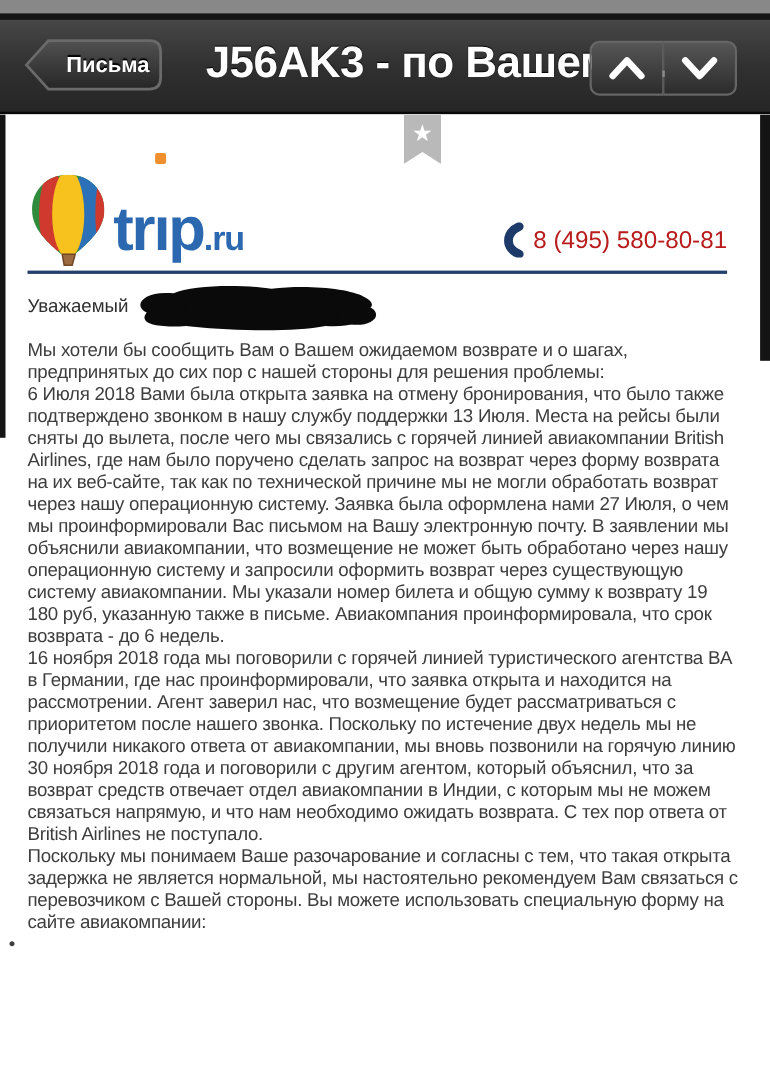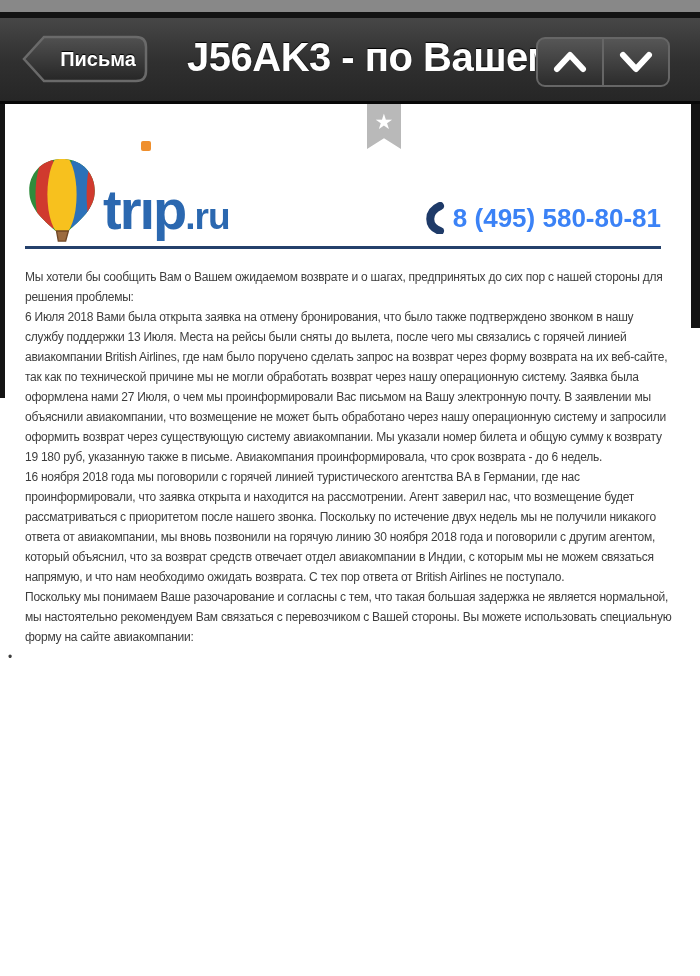--- a/index.html
+++ b/index.html
@@ -28,29 +28,29 @@
   .edge-right{position:absolute;top:0;right:0;width:9px;height:224px;background:#141414;}
   .ribbon{position:absolute;top:0;left:367px;width:34px;height:45px;background:#b9b9b9;
     clip-path:polygon(0 0,100% 0,100% 100%,50% 76%,0 100%);text-align:center;}
   .ribbon .star{color:#fff;font-size:21px;line-height:36px;}
 
   .header-row{display:flex;justify-content:space-between;align-items:flex-end;padding:54px 39px 0 25px;}
   .logo{display:flex;align-items:flex-end;background:none;border:none;padding:0;cursor:pointer;}
   .logo-word{font-size:56px;line-height:50px;font-weight:bold;color:#2b68b0;letter-spacing:-2px;margin-left:4px;}
   .logo-i{position:relative;}
   .logo-i::after{content:"";position:absolute;left:2px;top:-37px;width:10px;height:10px;border-radius:2px;background:#ef8f2d;}
-  .logo-tld{font-size:37px;font-weight:bold;color:#2b68b0;letter-spacing:-1px;}
+  .logo-tld{font-size:31px;font-weight:bold;color:#2b68b0;letter-spacing:-1px;}
   .phone{display:flex;align-items:center;gap:8px;margin-bottom:8px;background:none;border:none;padding:0;cursor:pointer;}
-  .phone-number{font-size:26px;font-weight:bold;color:#3b82f6;white-space:nowrap;}
+  .phone-number{font-size:22px;font-weight:normal;color:#b91c1c;white-space:nowrap;}
   .rule{margin:4px 39px 0 25px;height:3px;background:#24406b;border:none;}
 
   .greeting{position:relative;margin:20px 39px 0 25px;height:22px;font-size:17px;color:#2f2f2f;}
   .blob{position:absolute;left:92px;top:-13px;width:230px;height:50px;}
 
-  .body{margin:18px 28px 0 25px;font-size:12px;line-height:20px;letter-spacing:-0.25px;color:#3d3d3d;}
+  .body{margin:18px 28px 0 25px;font-size:17px;line-height:20px;letter-spacing:-0.25px;color:#3d3d3d;}
   .body p{margin:0;}
   .bullet-row{position:relative;}
   .bullet{position:absolute;left:-17px;top:0;}
   .url{color:#3d3d3d;text-decoration:none;cursor:pointer;}
 </style>
 </head>
 <body>
 
 <div class="screen">
 
@@ -112,27 +112,35 @@
       <div class="phone">
         <svg width="22" height="32" viewBox="0 0 22 32">
           <path d="M17 4 C4 10 4 24 17 29" fill="none" stroke="#1e3a68" stroke-width="8" stroke-linecap="round"></path>
         </svg>
         <span class="phone-number">8 (495) 580-80-81</span>
       </div>
     </div>
 
     <div class="rule"></div>
 
+    <div class="greeting">
+      <span>Уважаемый</span>
+      <svg class="blob" viewBox="0 0 225 46">
+        <path d="M16 26 C3 20 13 6 40 9 C57 1 103 1 127 5 C159 1 197 5 209 12 C222 18 217 26 199 24 C213 30 205 40 175 38 C145 44 85 42 51 38 C25 40 8 36 16 26 Z" fill="#0a0a0a"></path>
+        <ellipse cx="203" cy="28" rx="17" ry="9" fill="#0a0a0a"></ellipse>
+        <ellipse cx="120" cy="22" rx="70" ry="14" fill="#0a0a0a"></ellipse>
+      </svg>
+    </div>
 
     <div class="body">
       <div>
           <p class="para">Мы хотели бы сообщить Вам о Вашем ожидаемом возврате и о шагах, предпринятых до сих пор с нашей стороны для решения проблемы:</p>
           <p class="para">6 Июля 2018 Вами была открыта заявка на отмену бронирования, что было также подтверждено звонком в нашу службу поддержки 13 Июля. Места на рейсы были сняты до вылета, после чего мы связались с горячей линией авиакомпании British Airlines, где нам было поручено сделать запрос на возврат через форму возврата на их веб-сайте, так как по технической причине мы не могли обработать возврат через нашу операционную систему. Заявка была оформлена нами 27 Июля, о чем мы проинформировали Вас письмом на Вашу электронную почту. В заявлении мы объяснили авиакомпании, что возмещение не может быть обработано через нашу операционную систему и запросили оформить возврат через существующую систему авиакомпании. Мы указали номер билета и общую сумму к возврату 19 180 руб, указанную также в письме. Авиакомпания проинформировала, что срок возврата - до 6 недель.</p>
           <p class="para">16 ноября 2018 года мы поговорили с горячей линией туристического агентства BA в Германии, где нас проинформировали, что заявка открыта и находится на рассмотрении. Агент заверил нас, что возмещение будет рассматриваться с приоритетом после нашего звонка. Поскольку по истечение двух недель мы не получили никакого ответа от авиакомпании, мы вновь позвонили на горячую линию 30 ноября 2018 года и поговорили с другим агентом, который объяснил, что за возврат средств отвечает отдел авиакомпании в Индии, с которым мы не можем связаться напрямую, и что нам необходимо ожидать возврата. С тех пор ответа от British Airlines не поступало.</p>
-          <p class="para">Поскольку мы понимаем Ваше разочарование и согласны с тем, что такая большая задержка не является нормальной, мы настоятельно рекомендуем Вам связаться с перевозчиком с Вашей стороны. Вы можете использовать специальную форму на сайте авиакомпании:</p>
+          <p class="para">Поскольку мы понимаем Ваше разочарование и согласны с тем, что такая открыта задержка не является нормальной, мы настоятельно рекомендуем Вам связаться с перевозчиком с Вашей стороны. Вы можете использовать специальную форму на сайте авиакомпании:</p>
         </div>
       <p class="bullet-row">
         <span class="bullet">•</span>
       </p>
 
     </div>
   </div>
 </div>
 
 </body></html>

